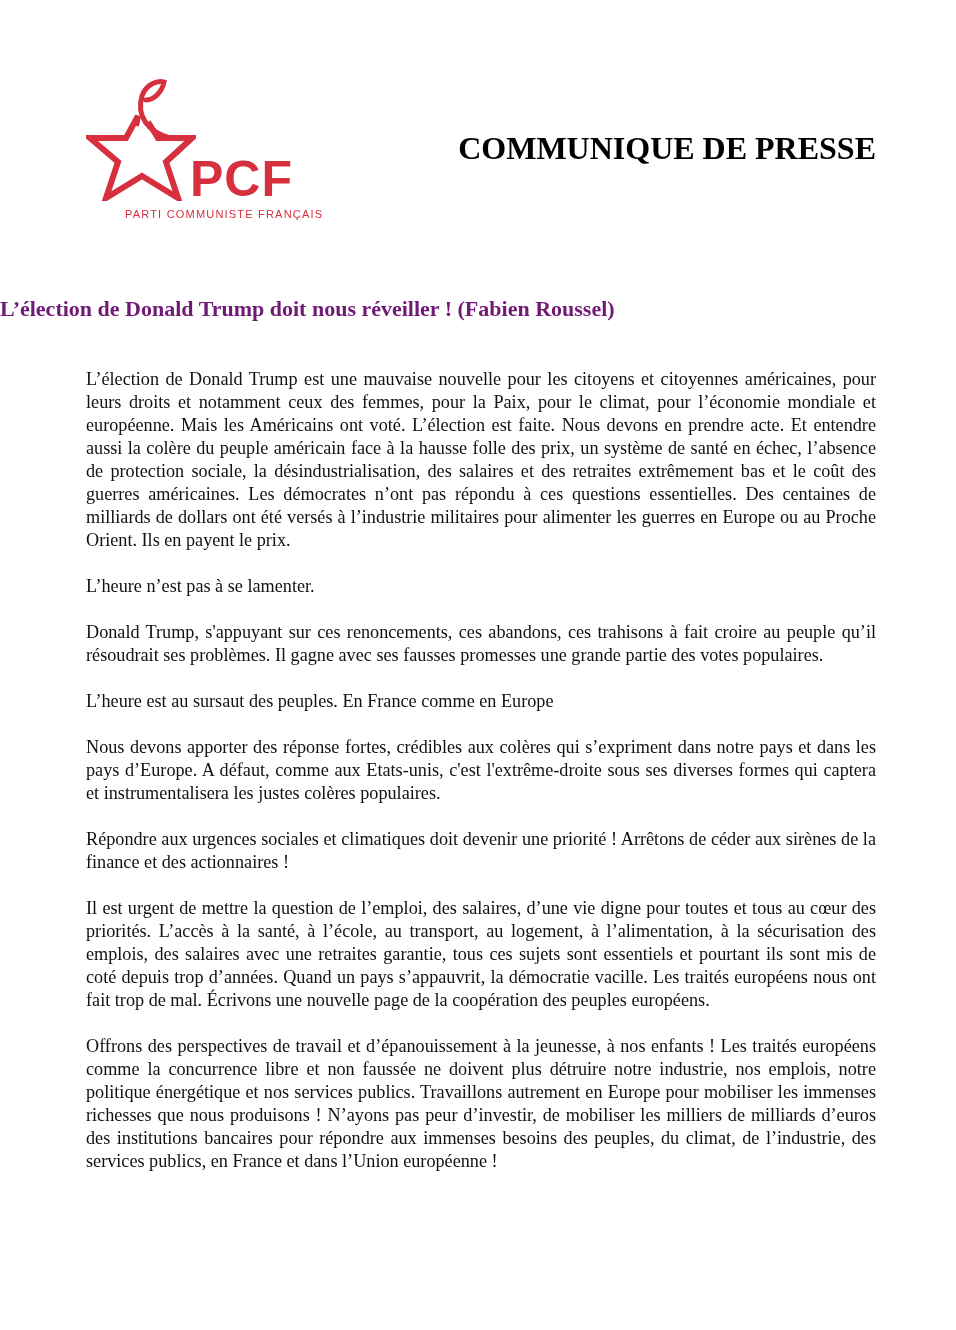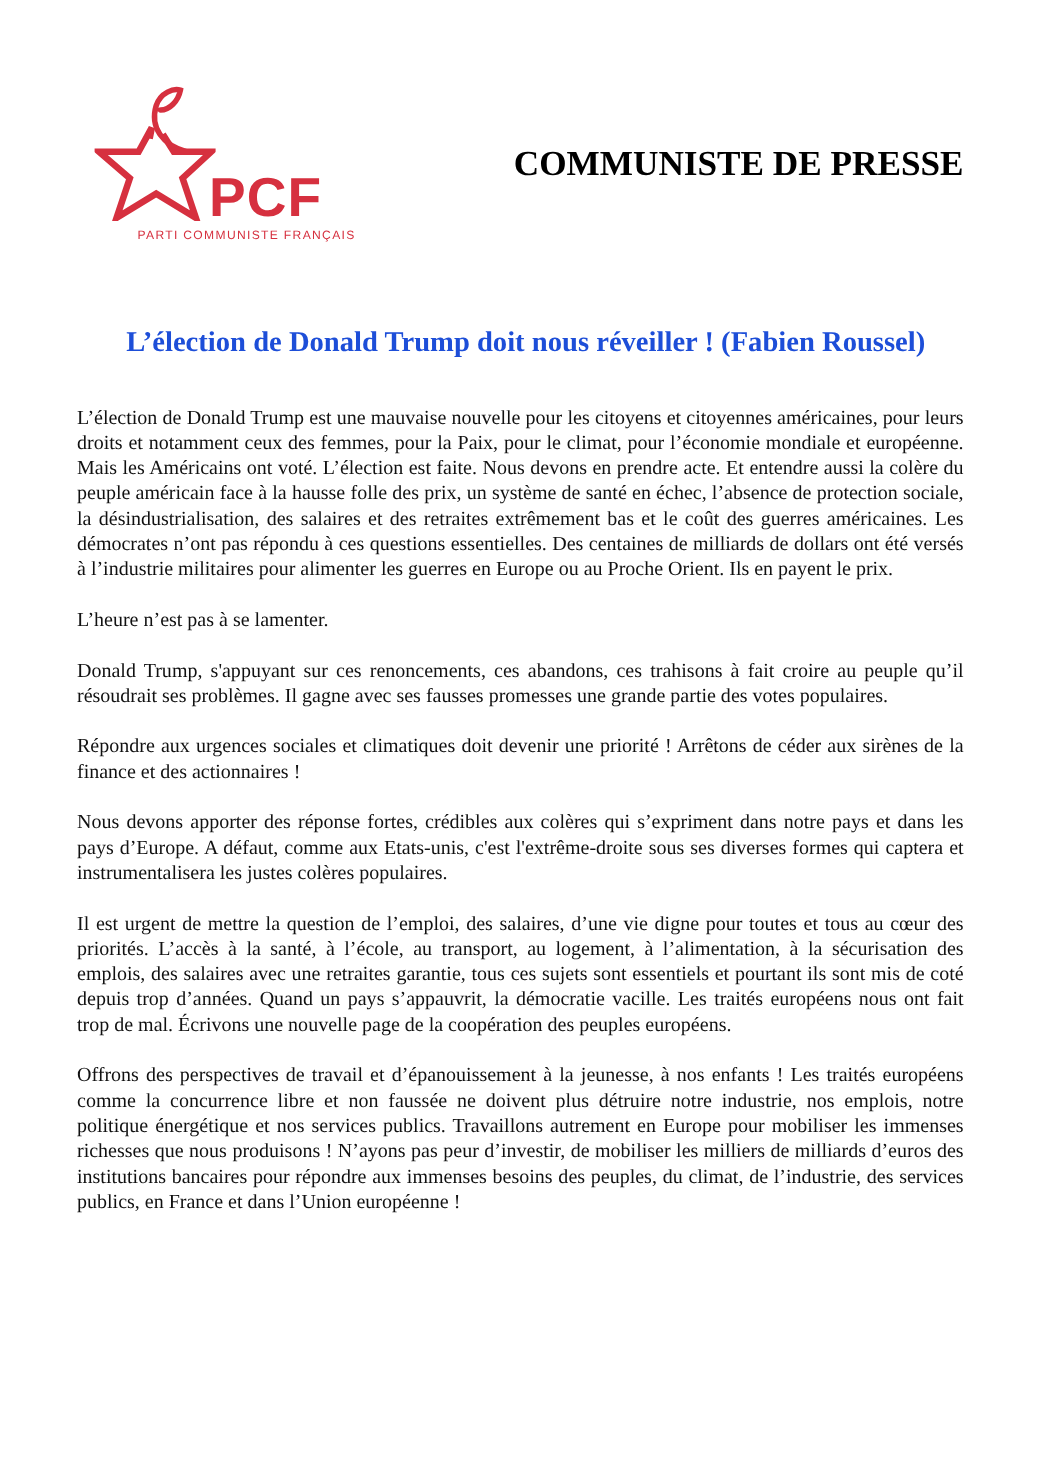--- a/index.html
+++ b/index.html
@@ -8,43 +8,44 @@
   .logo { position: absolute; left: 86px; top: 76px; width: 220px; height: 150px; text-align: right; }
   .logo svg { position: absolute; left: 0; top: 0; }
   .logo-pcf { position: absolute; left: 104px; top: 78px;
               font-family: "Liberation Sans", "DejaVu Sans", sans-serif;
               font-weight: bold; font-size: 50px; color: #d6303f; letter-spacing: 1px; line-height: 1; }
   .logo-sub { position: absolute; left: 24px; top: 132px;
               font-family: "Liberation Sans", "DejaVu Sans", sans-serif;
               font-size: 11px; color: #d6303f; letter-spacing: 1.2px; white-space: nowrap; padding-left: 15px; }
   .doc-title { position: absolute; right: 80px; top: 130px; margin: 0;
                font-size: 32px; font-weight: bold; color: #000; white-space: nowrap; }
-  .subtitle { position: absolute; left: 0; right: 0; top: 296px; margin: 0; text-align: center;
-              font-size: 26px; font-weight: bold; color: #1d4ed8; }
+  .subtitle { position: absolute; left: 0; right: 0; top: 296px; margin: 0; 
+              font-size: 22px; font-weight: bold; color: #701a75; }
   .body-text { position: absolute; left: 70px; width: 806px; top: 368px; }
-  .body-text p { margin: 0 0 23px 0; font-size: 18.2px; line-height: 23px; text-align: justify; }
+  .body-text p { margin: 0 0 23px 16px; font-size: 18.2px; line-height: 23px; text-align: justify; }
 </style>
 </head>
 <body>
 
 <div class="logo">
   <svg width="110" height="125" viewBox="0 0 110 125">
 
     <path d="M62 46 L72 62 L106 62 L80 86 L92 122 L56 100 L20 122 L32 86 L4 62 L40 62 L52 40 L50 50" fill="none" stroke="#d6303f" stroke-width="6" stroke-linejoin="miter"></path>
     <path d="M84 62 C 62 56, 50 40, 56 20 C 60 8, 72 4, 78 6 C 76 16, 68 24, 60 24" fill="none" stroke="#d6303f" stroke-width="5" stroke-linecap="round"></path>
   </svg>
   <div class="logo-pcf">PCF</div>
   <div class="logo-sub">PARTI COMMUNISTE FRANÇAIS</div>
 </div>
 
-<h1 class="doc-title">COMMUNISTE DE PRESSE</h1>
+<h1 class="doc-title">COMMUNIQUE DE PRESSE</h1>
 
 <h2 class="subtitle">L’élection de Donald Trump doit nous réveiller ! (Fabien Roussel)</h2>
 
 <div class="body-text">
   <p>L’élection de Donald Trump est une mauvaise nouvelle pour les citoyens et citoyennes américaines, pour leurs droits et notamment ceux des femmes, pour la Paix, pour le climat, pour l’économie mondiale et européenne. Mais les Américains ont voté. L’élection est faite. Nous devons en prendre acte. Et entendre aussi la colère du peuple américain face à la hausse folle des prix, un système de santé en échec, l’absence de protection sociale, la désindustrialisation, des salaires et des retraites extrêmement bas et le coût des guerres américaines. Les démocrates n’ont pas répondu à ces questions essentielles. Des centaines de milliards de dollars ont été versés à l’industrie militaires pour alimenter les guerres en Europe ou au Proche Orient. Ils en payent le prix.</p>
   <p>L’heure n’est pas à se lamenter.</p>
   <p>Donald Trump, s'appuyant sur ces renoncements, ces abandons, ces trahisons à fait croire au peuple qu’il résoudrait ses problèmes. Il gagne avec ses fausses promesses une grande partie des votes populaires.</p>
+  <p>L’heure est au sursaut des peuples. En France comme en Europe</p>
+  <p>Nous devons apporter des réponse fortes, crédibles aux colères qui s’expriment dans notre pays et dans les pays d’Europe. A défaut, comme aux Etats-unis, c'est l'extrême-droite sous ses diverses formes qui captera et instrumentalisera les justes colères populaires.</p>
   <p>Répondre aux urgences sociales et climatiques doit devenir une priorité ! Arrêtons de céder aux sirènes de la finance et des actionnaires !</p>
-  <p>Nous devons apporter des réponse fortes, crédibles aux colères qui s’expriment dans notre pays et dans les pays d’Europe. A défaut, comme aux Etats-unis, c'est l'extrême-droite sous ses diverses formes qui captera et instrumentalisera les justes colères populaires.</p>
   <p>Il est urgent de mettre la question de l’emploi, des salaires, d’une vie digne pour toutes et tous au cœur des priorités. L’accès à la santé, à l’école, au transport, au logement, à l’alimentation, à la sécurisation des emplois, des salaires avec une retraites garantie, tous ces sujets sont essentiels et pourtant ils sont mis de coté depuis trop d’années. Quand un pays s’appauvrit, la démocratie vacille. Les traités européens nous ont fait trop de mal. Écrivons une nouvelle page de la coopération des peuples européens.</p>
   <p>Offrons des perspectives de travail et d’épanouissement à la jeunesse, à nos enfants ! Les traités européens comme la concurrence libre et non faussée ne doivent plus détruire notre industrie, nos emplois, notre politique énergétique et nos services publics. Travaillons autrement en Europe pour mobiliser les immenses richesses que nous produisons ! N’ayons pas peur d’investir, de mobiliser les milliers de milliards d’euros des institutions bancaires pour répondre aux immenses besoins des peuples, du climat, de l’industrie, des services publics, en France et dans l’Union européenne !</p>
 </div>
 
 </body></html>

